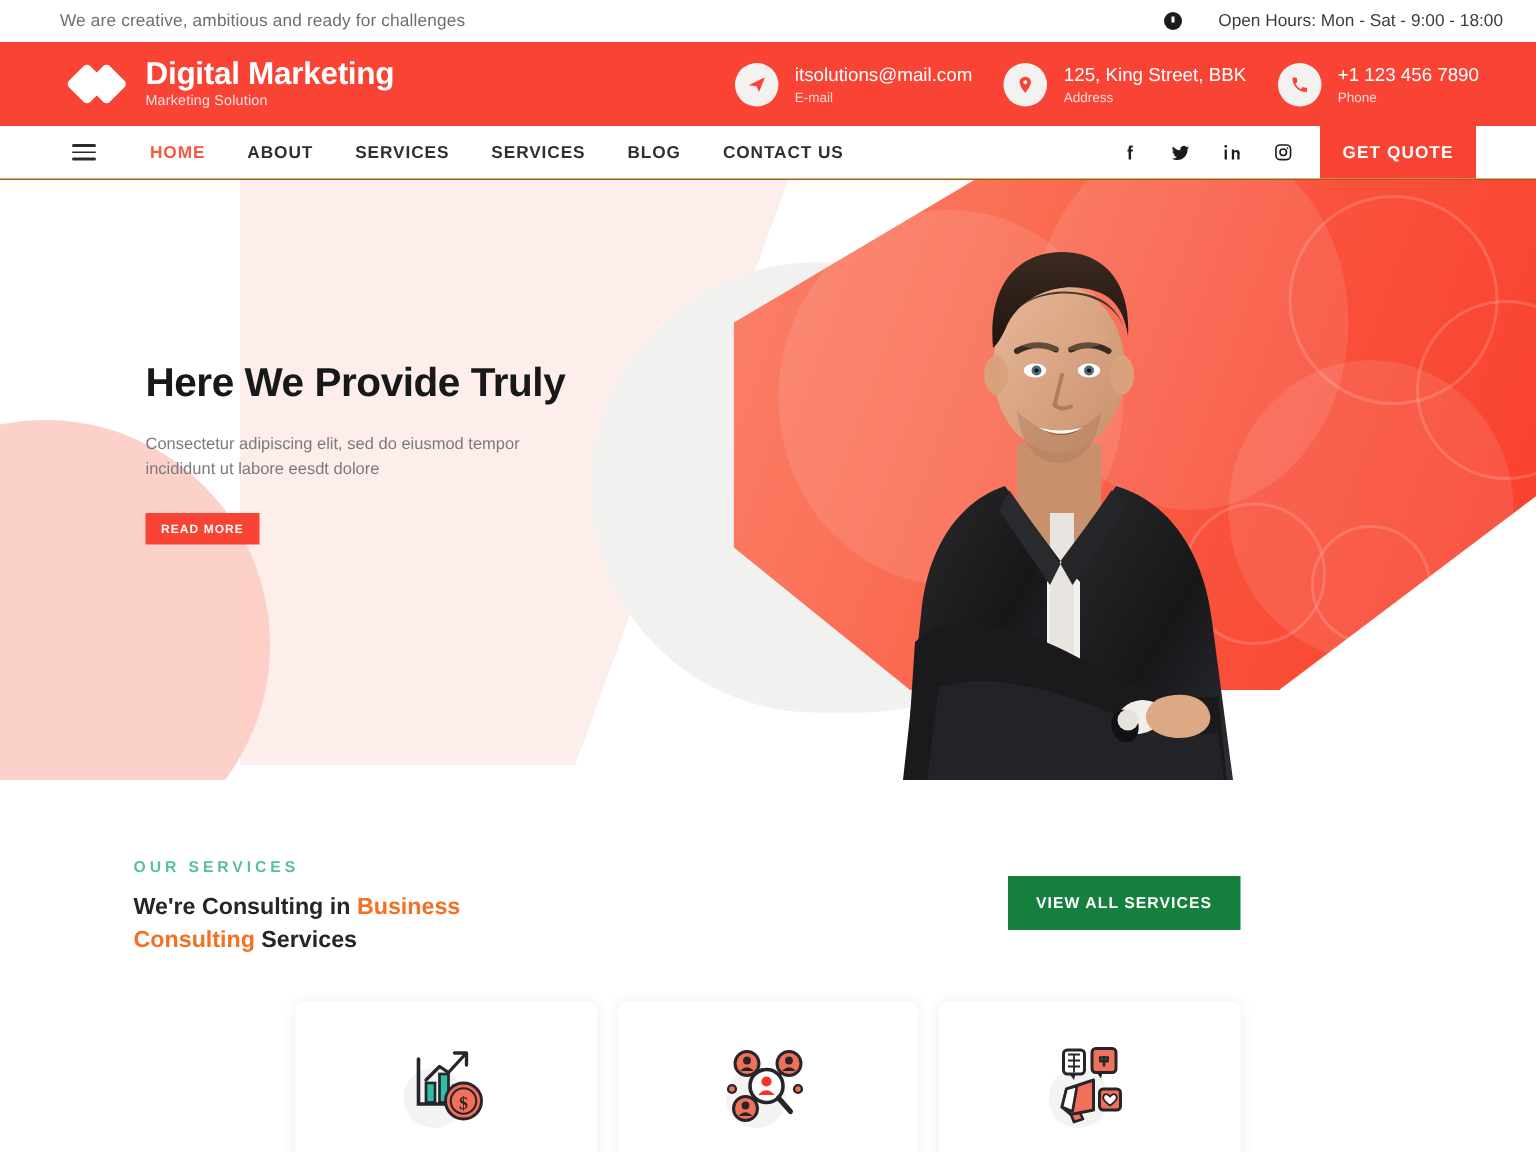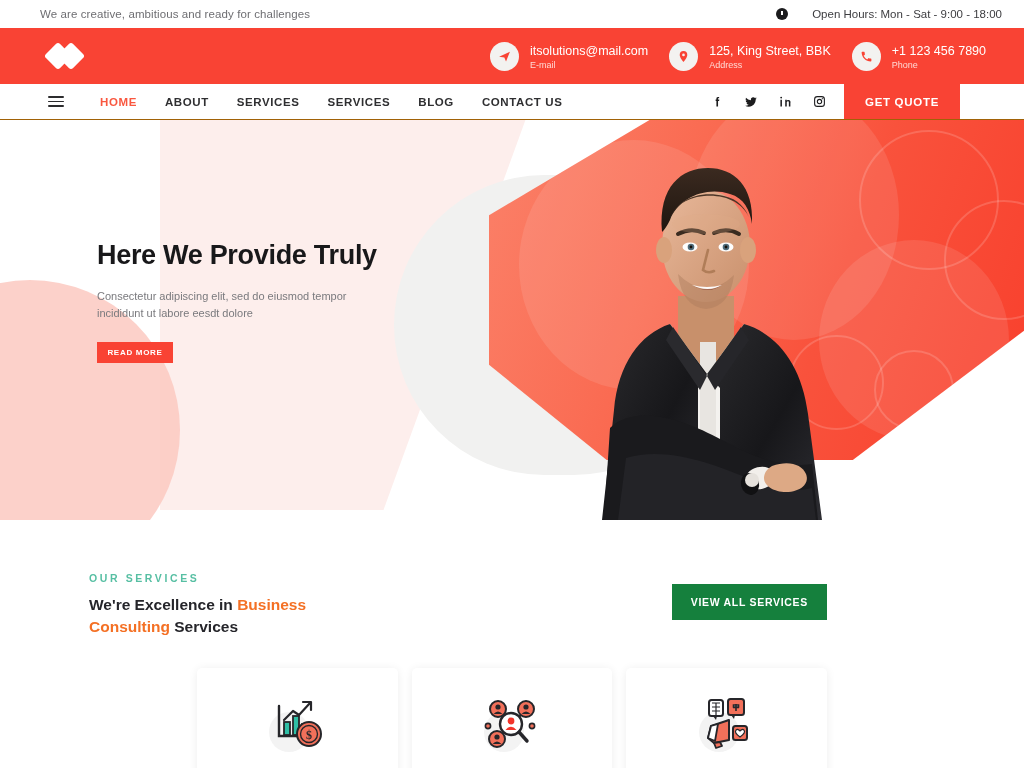--- a/index.html
+++ b/index.html
@@ -177,23 +177,23 @@
   .soc svg { display: block; }
   .quote-btn {
     background: #f94334;
     color: #ffffff;
     font-size: 11.5px;
     font-weight: bold;
     letter-spacing: .7px;
     display: flex;
     align-items: center;
     justify-content: center;
-    width: 116px;
+    width: 104px;
     cursor: pointer;
-    margin-right: 64px;
+    margin-right: 40px;
   }
 
   
   .hero {
     position: relative;
     height: 400px;
     background: #ffffff;
     overflow: hidden;
   }
   .hero-blob-pink {
@@ -373,20 +373,24 @@
     <span class="clock-icon"></span>
     <span>Open Hours: Mon - Sat - 9:00 - 18:00</span>
   </div>
 </div>
 
 <div class="header">
   <div class="brand">
     <div class="logo-mark">
       <span class="d1"></span>
         <span class="d2"></span>
+    </div>
+    <div class="brand-text">
+      <div class="brand-name">Digital Marketing</div>
+      <div class="brand-sub">Marketing Solution</div>
     </div>
   </div>
 
   <div class="contacts">
 
     <div class="contact">
       <span class="c-icon">
         <svg width="13" height="13" viewBox="0 0 24 24" fill="#f94334">
           <path d="M2 12.5L22 3l-7.2 18-3.1-7.2L2 12.5z"></path>
         </svg>
@@ -557,21 +561,21 @@
     </div>
     <div class="hero-p">Consectetur adipiscing elit, sed do eiusmod tempor incididunt ut labore eesdt dolore</div>
     <div class="read-more">READ MORE</div>
   </div>
 </div>
 
 <div class="services">
   <div class="svc-head">
     <div>
       <div class="svc-eyebrow">OUR SERVICES</div>
-      <div class="svc-title"><span>We're Excellence in </span><em>Business Consulting</em><span> Services</span></div>
+      <div class="svc-title"><span>We're Consulting in </span><em>Business Consulting</em><span> Services</span></div>
     </div>
     <div class="view-all">VIEW ALL SERVICES</div>
   </div>
 
   <div class="cards">
 
     <div class="card">
       <div class="card-icon">
         <div class="halo"></div>
         <svg width="64" height="56" viewBox="0 0 64 56">

